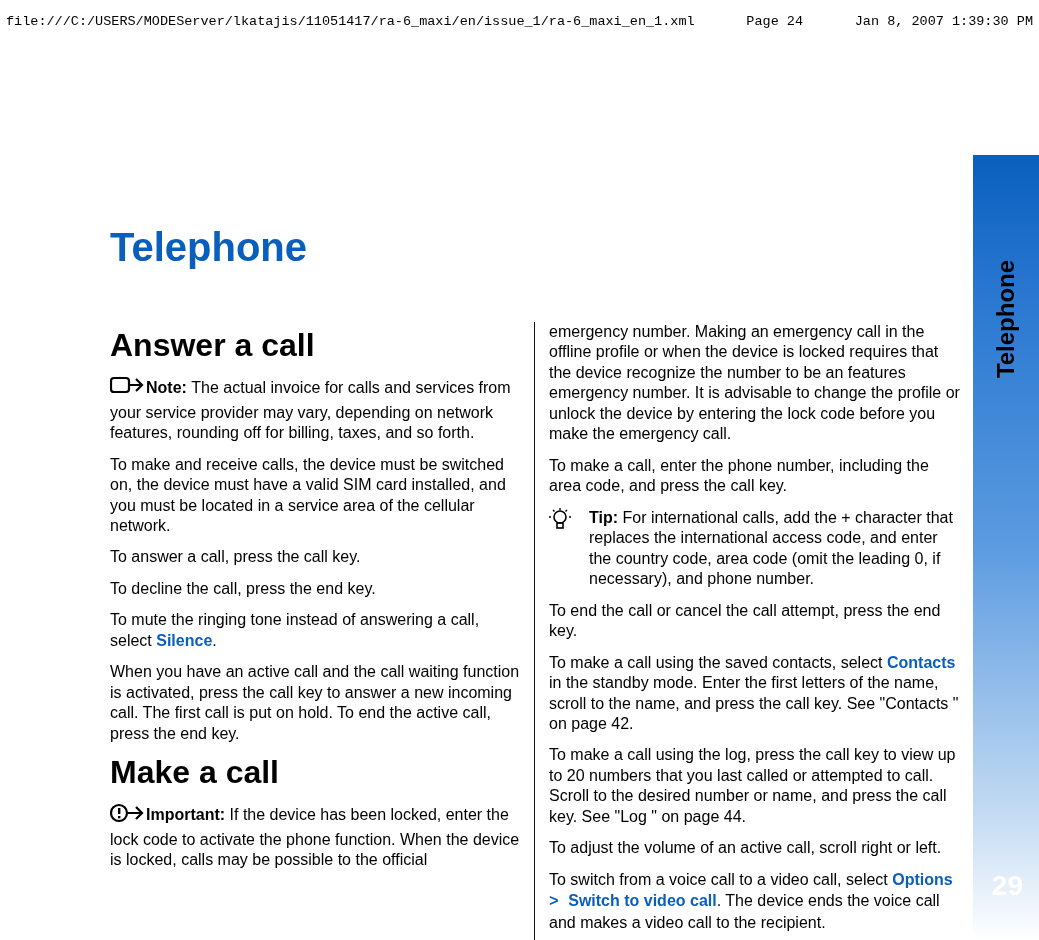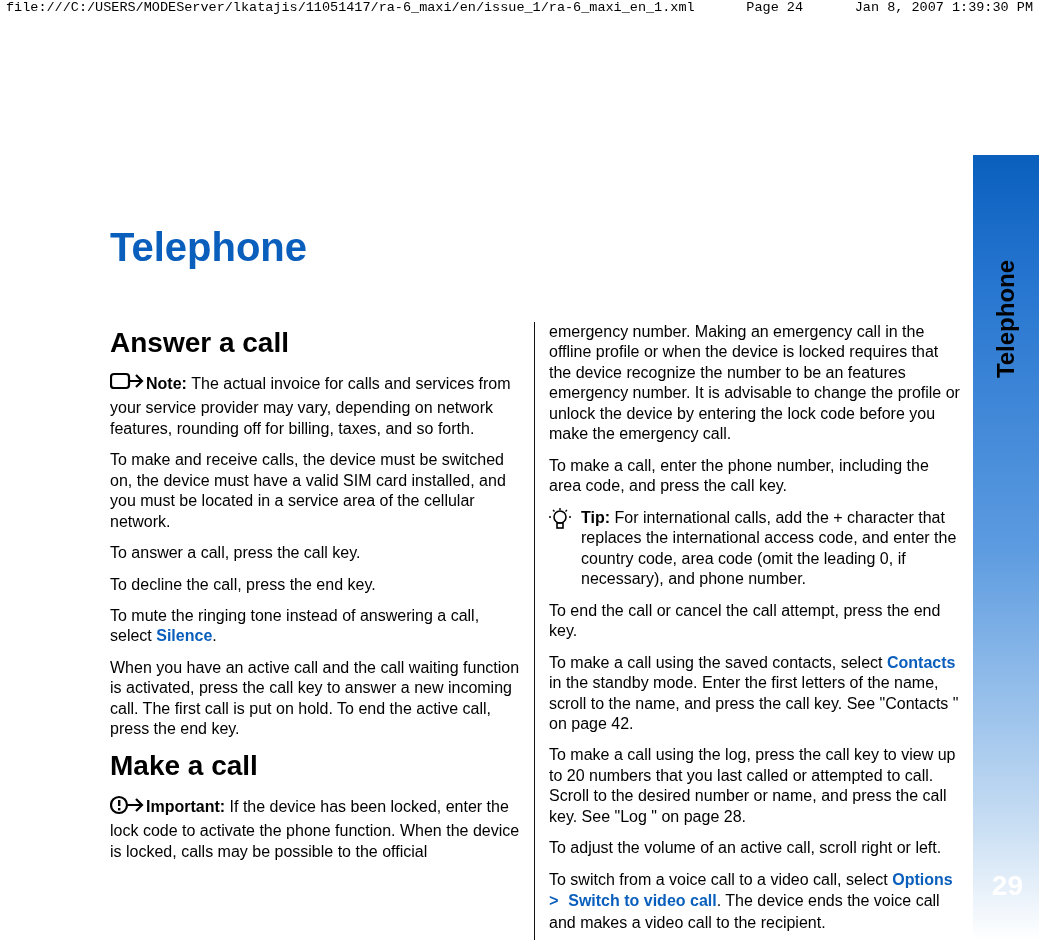--- a/index.html
+++ b/index.html
@@ -1,33 +1,33 @@
 <!DOCTYPE html>
 <html><head>
 <meta charset="utf-8">
 <style>
   * { margin: 0; padding: 0; box-sizing: border-box; }
   html, body { width: 1039px; height: 940px; font-family: Arial, Helvetica, sans-serif; background: #fff; color: #000; }
   .page { width: 1039px; height: 940px; position: relative; }
-  .header-line { position: absolute; top: 0; left: 0; right: 0; padding: 0 6px; font-family: "Courier New", monospace; font-size: 13.5px; color: #000; display: flex; justify-content: space-between; }
+  .header-line { position: absolute; top: 0; left: 0; right: 0; padding: 14px 6px; font-family: "Courier New", monospace; font-size: 13.5px; color: #000; display: flex; justify-content: space-between; }
   .header-line span { white-space: pre; }
   .side-tab { position: absolute; right: 0; top: 155px; bottom: 0; width: 66px; background: linear-gradient(to bottom, #0a5fbd 0%, #2474cf 15%, #5c9be0 50%, #c7ddf3 85%, #ffffff 100%); }
   .side-tab-text { position: absolute; top: 150px; left: 50%; transform: translateX(-50%) rotate(-90deg); transform-origin: center; font-size: 24px; font-weight: bold; color: #000; white-space: nowrap; }
   .page-num { position: absolute; bottom: 38px; right: 16px; font-size: 28px; font-weight: bold; color: #fff; }
   .content { position: absolute; left: 110px; top: 225px; width: 864px; height: 690px; }
   h1 { font-size: 40px; font-weight: bold; color: #0a5fbd; margin-bottom: 52px; }
   .columns { display: flex; gap: 0; }
   .col { width: 425px; font-size: 16px; line-height: 1.28; }
   .col1 { padding-right: 14px; border-right: 1px solid #111; }
   .col2 { padding-left: 14px; }
-  h2 { font-size: 28px; font-weight: bold; color: #000; margin-bottom: 12px; margin-top: 6px; line-height: 1.1; }
+  h2 { font-size: 32px; font-weight: bold; color: #000; margin-bottom: 12px; margin-top: 6px; line-height: 1.1; }
   p { margin-bottom: 11px; }
   .note-icon, .imp-icon { display: inline-block; vertical-align: middle; margin-right: 2px; }
   .note-icon svg, .imp-icon svg { width: 34px; height: 22px; }
-  .tip-row { display: flex; align-items: flex-start; gap: 8px; margin-bottom: 11px; }
+  .tip-row { display: flex; align-items: flex-start; gap: 16px; margin-bottom: 11px; }
   .tip-icon { flex: 0 0 24px; }
   .tip-icon svg { width: 22px; height: 26px; }
   .tip-body { flex: 1; }
   .kw { color: #0a5fbd; font-weight: bold; }
   .b { font-weight: bold; }
   .caret { font-family: "Courier New", monospace; }
 </style>
 </head>
 <body>
 
@@ -101,21 +101,21 @@
             <span class="b">Tip:  </span><span>For international calls, add the + character that replaces the international access code, and enter the country code, area code (omit the leading 0, if necessary), and phone number.</span>
           </div>
         </div>
 
         <p>To end the call or cancel the call attempt, press the end key.</p>
 
         <p>
           <span>To make a call using the saved contacts, select </span><span class="kw">Contacts</span><span> in the standby mode. Enter the first letters of the name, scroll to the name, and press the call key. See "Contacts " on page 42.</span>
         </p>
 
-        <p>To make a call using the log, press the call key to view up to 20 numbers that you last called or attempted to call. Scroll to the desired number or name, and press the call key. See "Log " on page 28.</p>
+        <p>To make a call using the log, press the call key to view up to 20 numbers that you last called or attempted to call. Scroll to the desired number or name, and press the call key. See "Log " on page 44.</p>
         <p>To adjust the volume of an active call, scroll right or left.</p>
 
         <p>
           <span>To switch from a voice call to a video call, select </span><span class="kw">Options</span><span class="kw caret"> &gt; </span><span class="kw">Switch to video call</span><span>. The device ends the voice call and makes a video call to the recipient.</span>
         </p>
       </div>
     </div>
   </div>
 
 </div>

